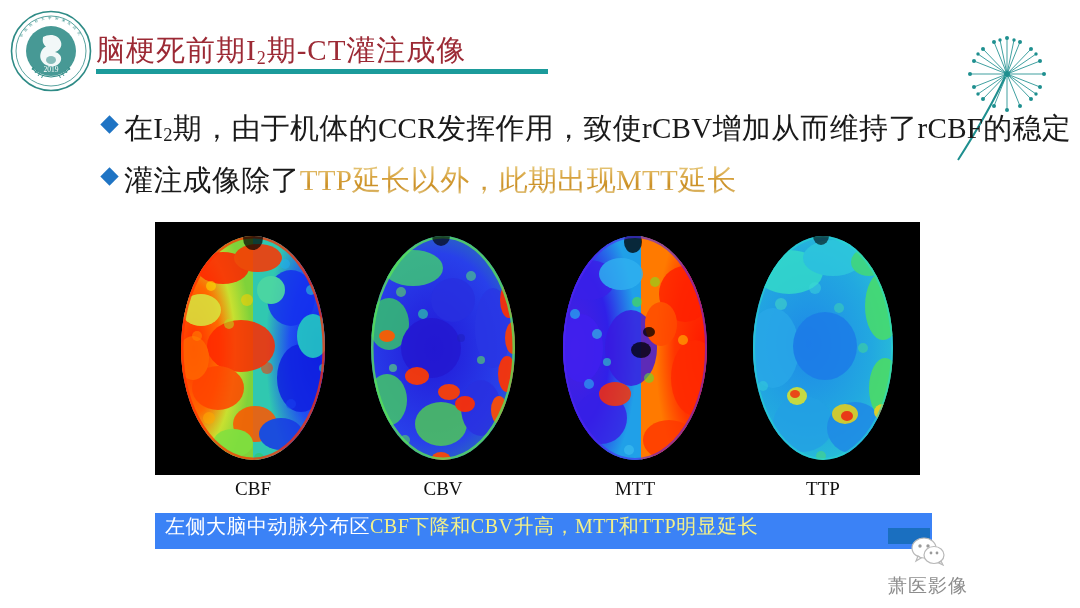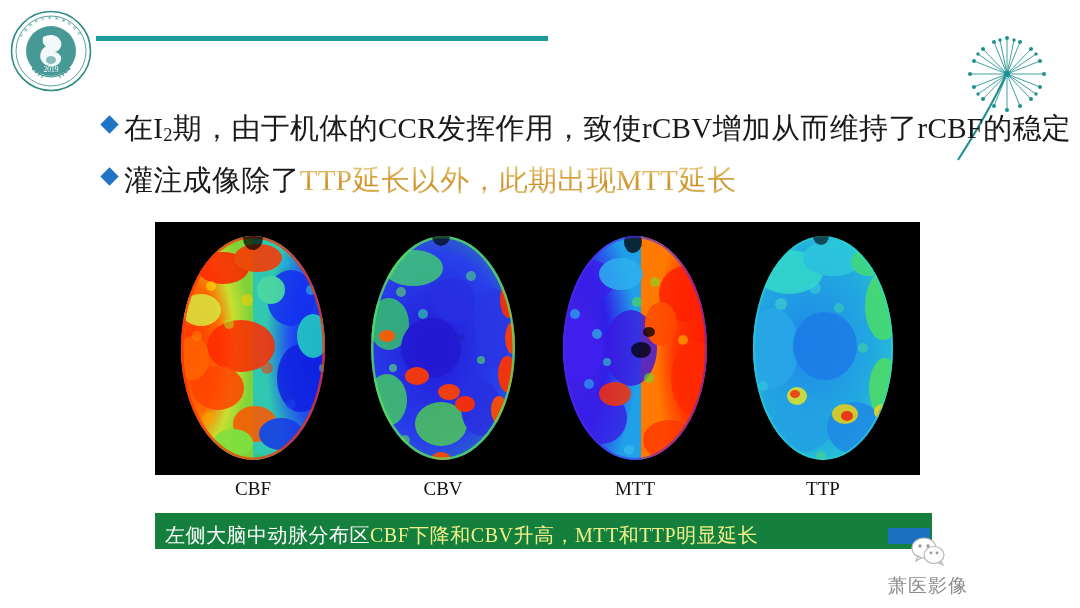--- a/index.html
+++ b/index.html
@@ -143,23 +143,23 @@
   #label-mtt { left: 390px; }
   #label-ttp { left: 578px; }
 
   
   #caption-bar {
     position: absolute;
     left: 155px;
     top: 513px;
     width: 777px;
     height: 36px;
-    background: #15803d;
+    background: #3b82f6;
     display: flex;
-    align-items: flex-end;
+    align-items: flex-start;
     padding-left: 10px;
     box-sizing: border-box;
     white-space: nowrap;
   }
   #caption-prefix {
     font-size: 20px;
     color: #ffffff;
     letter-spacing: 0.5px;
   }
   #caption-highlight {
@@ -222,20 +222,21 @@
     <text transform="rotate(-2 41 41)" x="41" y="9" text-anchor="middle">学</text>
     <text transform="rotate(10 41 41)" x="41" y="9" text-anchor="middle">附</text>
     <text transform="rotate(22 41 41)" x="41" y="9" text-anchor="middle">属</text>
     <text transform="rotate(34 41 41)" x="41" y="9" text-anchor="middle">医</text>
     <text transform="rotate(46 41 41)" x="41" y="9" text-anchor="middle">院</text>
     <text transform="rotate(58 41 41)" x="41" y="9" text-anchor="middle">院</text>
   </g>
 </svg>
 
 <div id="title-block">
+  <div id="title-text"><span>脑梗死前期I</span><sub>2</sub><span>期-CT灌注成像</span></div>
   <div id="title-underline"></div>
 </div>
 
 <svg id="dandelion" viewBox="0 0 110 145">
   <g stroke="#1E8F8F" stroke-width="0.85" fill="none">
     <path d="M57 46 L57 10"></path>
       <path d="M57 46 L70 14"></path>
       <path d="M57 46 L81 21"></path>
     <path d="M57 46 L90 33"></path>
       <path d="M57 46 L94 46"></path>

